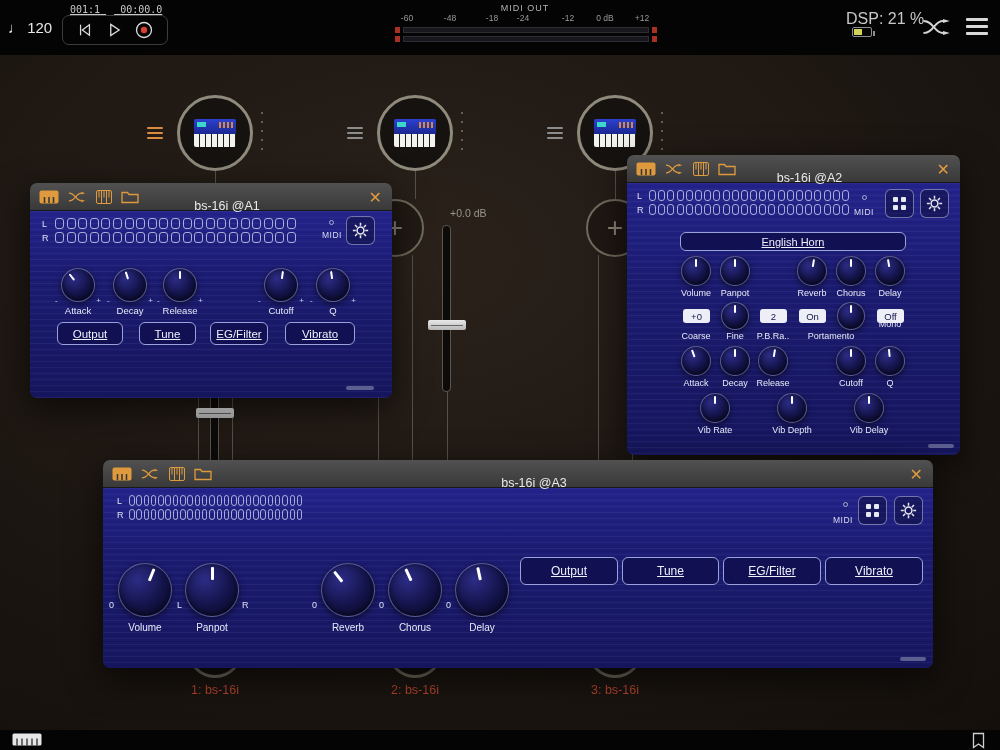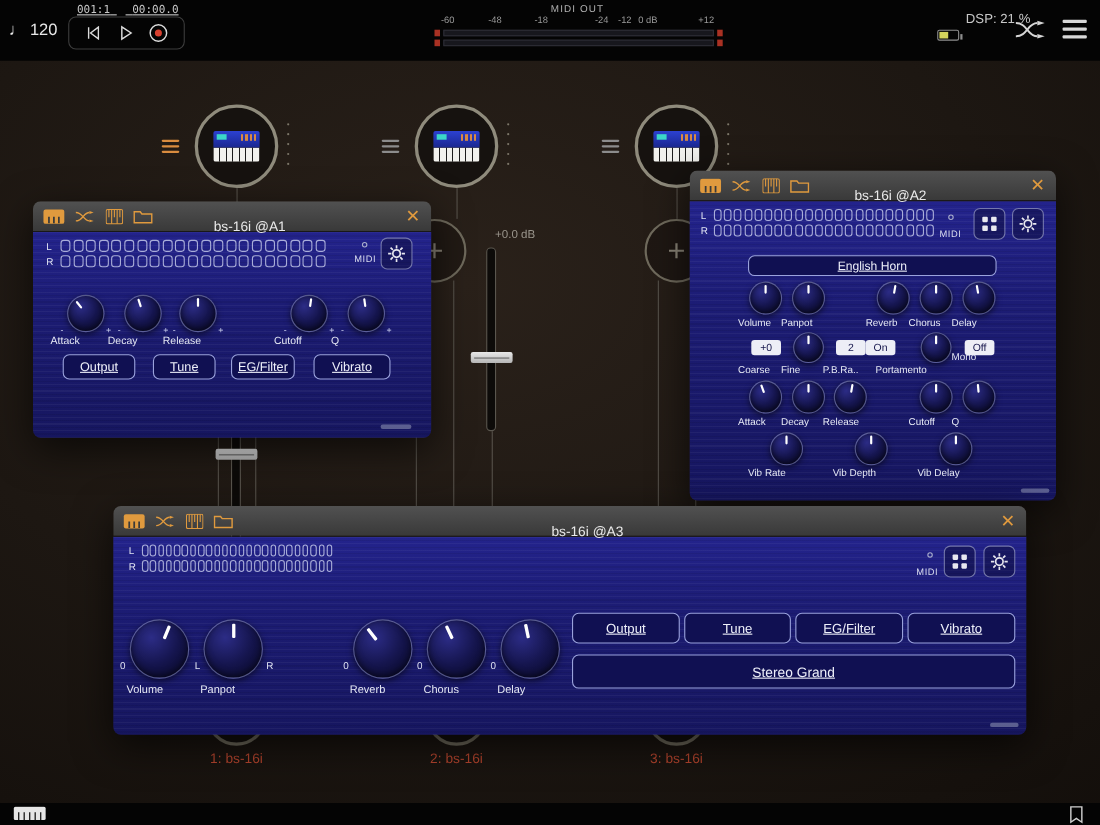--- a/index.html
+++ b/index.html
@@ -75,21 +75,21 @@
   .gridglyph i { width:5px; height:5px; background:#e8e8f0; border-radius:1px; }
   .knob { position:absolute; border-radius:50%;
           background:radial-gradient(circle at 36% 30%, #2c2c86 0%, #15154e 50%, #060620 100%);
           border:1px solid rgba(170,178,228,.45);
           box-shadow:0 2px 6px rgba(0,0,0,.55), inset 0 -2px 6px rgba(0,0,0,.5); }
   .knob .ptr { position:absolute; inset:0; transform:rotate(var(--a,0deg)); }
   .knob .ptr::before { content:""; position:absolute; left:50%; top:1.5px; width:2px; height:8px; margin-left:-1px; background:#fff; border-radius:1px; }
   .knob.big .ptr::before { height:13px; top:2.5px; width:2.5px; }
   .knob.mk::before { content:"-"; position:absolute; left:-7px; bottom:-4px; font-size:8px; color:#cdd2ee; }
   .knob.mk::after  { content:"+"; position:absolute; right:-7px; bottom:-4px; font-size:8px; color:#cdd2ee; }
-  .klabel { position:absolute; text-align:left; color:#e6e9f5; font-size:9.5px; }
+  .klabel { position:absolute; text-align:center; color:#e6e9f5; font-size:9.5px; }
   .kval { position:absolute; color:#dfe2f2; font-size:9px; }
   .blubtn { position:absolute; display:flex; align-items:center; justify-content:center; background:#101052;
             border:1px solid #9aa2dc; border-radius:6px; color:#eef0fa; font-size:11.5px;text-decoration:underline; }
   .valbox { position:absolute; display:flex; align-items:center; justify-content:center; background:#edeef6;
             color:#14144a; border-radius:3px; font-size:9.5px; }
   .grip { position:absolute; height:4px; border-radius:2px; background:#8a8fb0; opacity:.6; }
 </style>
 </head>
 <body>
 
@@ -121,33 +121,33 @@
           <circle cx="9" cy="9" r="3.2" fill="#d8402f"></circle>
         </svg>
     </span>
   </div>
 
   <div class="tb-text" style="left:445px;top:3px;width:160px;text-align:center;font-size:9px;letter-spacing:1px;color:#b3b3b3">MIDI OUT</div>
   <div style="position:absolute;left:395px;top:13px;width:262px;height:38px">
     <span class="ticklbl" style="left:-4px">-60</span>
     <span class="ticklbl" style="left:39px">-48</span>
     <span class="ticklbl" style="left:81px">-18</span>
-    <span class="ticklbl" style="left:136px">-24</span>
+    <span class="ticklbl" style="left:112px">-24</span>
     <span class="ticklbl" style="left:157px">-12</span>
-    <span class="ticklbl" style="left:178px">0 dB</span>
+    <span class="ticklbl" style="left:194px">0 dB</span>
     <span class="ticklbl" style="left:231px">+12</span>
     <i class="mrow-led" style="left:0;top:14px"></i>
     <i class="mrow-bar" style="left:8px;top:14px;width:246px"></i>
     <i class="mrow-led" style="left:257px;top:14px"></i>
     <i class="mrow-led" style="left:0;top:23px"></i>
     <i class="mrow-bar" style="left:8px;top:23px;width:246px"></i>
     <i class="mrow-led" style="left:257px;top:23px"></i>
   </div>
 
-  <div class="tb-text" style="left:878px;top:10px;font-size:12px">DSP: 21 %</div>
+  <div class="tb-text" style="left:846px;top:10px;font-size:16px">DSP: 21 %</div>
   <div id="battery">
       <i class="fill"></i>
       <i class="nub"></i>
     </div>
   <span style="position:absolute;left:922px;top:15px;display:flex">
     <svg width="30" height="24" viewBox="0 0 20 14" fill="none" stroke="#d5d5d5" stroke-width="1.2">
       <path d="M1 3 C8 3, 8 11, 14 11"></path>
         <path d="M1 11 C8 11, 8 3, 14 3"></path>
       <path d="M14 1.6 L18.5 3 L14 4.4 Z" fill="#d5d5d5" stroke="none"></path>
       <path d="M14 9.6 L18.5 11 L14 12.4 Z" fill="#d5d5d5" stroke="none"></path>
@@ -496,21 +496,21 @@
     <div class="klabel" style="left:83px;top:133px;width:50px;font-size:9px">Panpot</div>
     <div class="klabel" style="left:160px;top:133px;width:50px;font-size:9px">Reverb</div>
     <div class="klabel" style="left:199px;top:133px;width:50px;font-size:9px">Chorus</div>
     <div class="klabel" style="left:238px;top:133px;width:50px;font-size:9px">Delay</div>
 
     <div class="valbox" style="left:56px;top:154px;width:27px;height:14px">+0</div>
     <div class="knob" style="left:94px;top:147px;width:28px;height:28px;--a:0deg">
         <i class="ptr"></i>
       </div>
     <div class="valbox" style="left:133px;top:154px;width:27px;height:14px">2</div>
-    <div class="valbox" style="left:160px;top:154px;width:27px;height:14px">On</div>
+    <div class="valbox" style="left:172px;top:154px;width:27px;height:14px">On</div>
     <div class="knob" style="left:210px;top:147px;width:28px;height:28px;--a:0deg">
         <i class="ptr"></i>
       </div>
     <div class="valbox" style="left:250px;top:154px;width:27px;height:14px">Off</div>
     <div class="klabel" style="left:44px;top:176px;width:50px;font-size:9px">Coarse</div>
     <div class="klabel" style="left:83px;top:176px;width:50px;font-size:9px">Fine</div>
     <div class="klabel" style="left:121px;top:176px;width:50px;font-size:9px">P.B.Ra..</div>
     <div class="klabel" style="left:169px;top:176px;width:70px;font-size:9px">Portamento</div>
     <div class="klabel" style="left:238px;top:164px;width:50px;font-size:9px">Mono</div>
 
@@ -675,21 +675,20 @@
     <div class="klabel" style="left:12px;top:162px;width:60px;font-size:10px">Volume</div>
     <div class="klabel" style="left:79px;top:162px;width:60px;font-size:10px">Panpot</div>
     <div class="klabel" style="left:215px;top:162px;width:60px;font-size:10px">Reverb</div>
     <div class="klabel" style="left:282px;top:162px;width:60px;font-size:10px">Chorus</div>
     <div class="klabel" style="left:349px;top:162px;width:60px;font-size:10px">Delay</div>
 
     <div class="blubtn" style="left:417px;top:97px;width:98px;height:28px;font-size:12px">Output</div>
     <div class="blubtn" style="left:519px;top:97px;width:97px;height:28px;font-size:12px">Tune</div>
     <div class="blubtn" style="left:620px;top:97px;width:98px;height:28px;font-size:12px">EG/Filter</div>
     <div class="blubtn" style="left:722px;top:97px;width:98px;height:28px;font-size:12px">Vibrato</div>
-    <div class="blubtn" style="left:417px;top:135px;width:403px;height:31px;font-size:12.5px">Stereo Grand</div>
     <i class="grip" style="left:797px;top:197px;width:26px"></i>
   </div>
 </div>
 
 <div id="bottombar">
   <span style="position:absolute;left:12px;top:3px;display:flex">
     <svg width="30" height="13">
         <rect x="0.5" y="0.5" width="29" height="12" rx="1.5" fill="#e6e6e6"></rect>
         <path d="M5 5.5 v7 M10 5.5 v7 M15 5.5 v7 M20 5.5 v7 M25 5.5 v7" stroke="#1d1d1d" stroke-width="1.2"></path>
       </svg>

